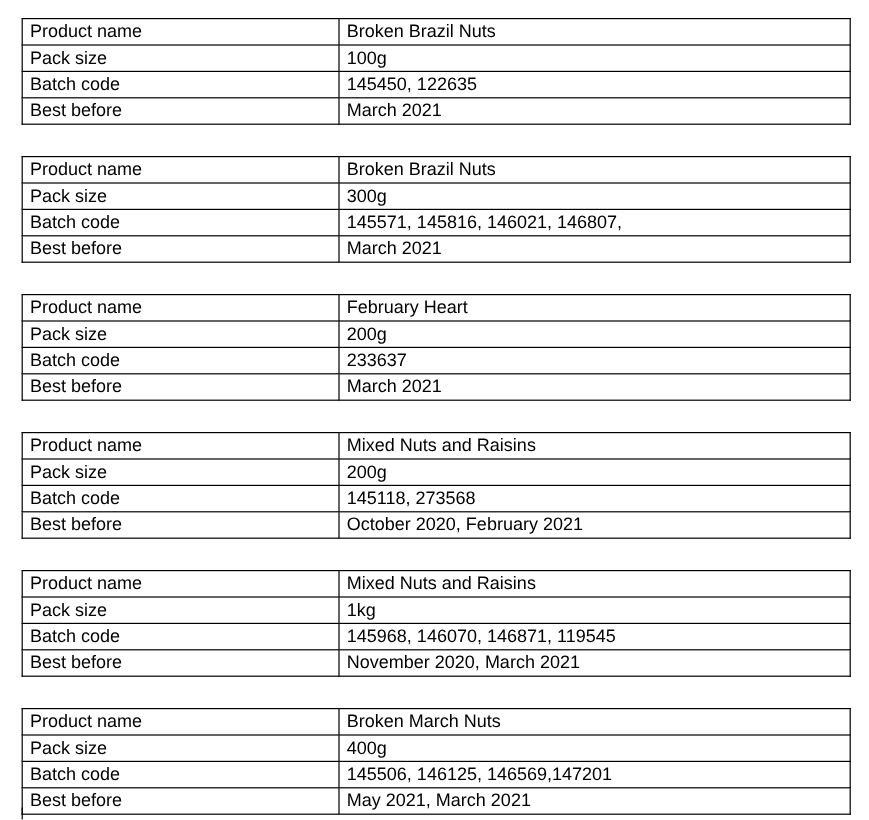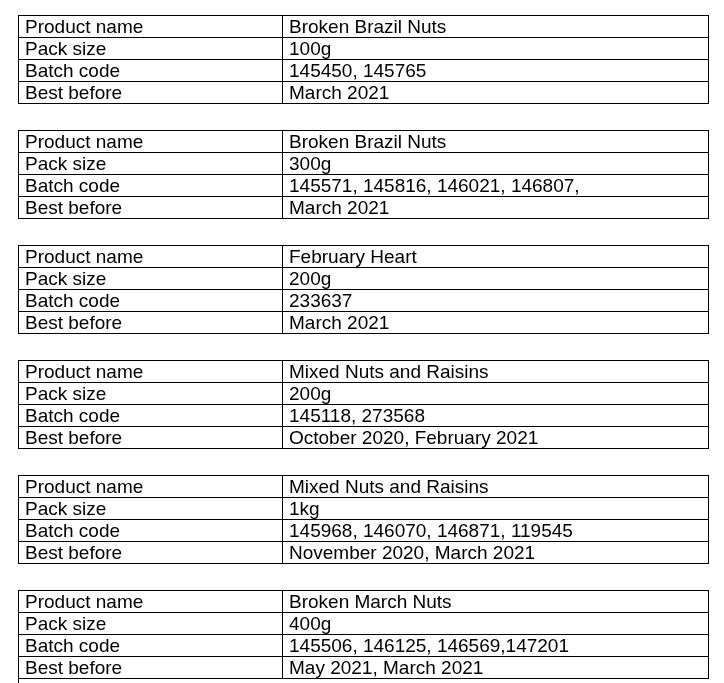--- a/index.html
+++ b/index.html
@@ -22,21 +22,21 @@
   table.product-table {
     border-collapse: collapse;
     table-layout: fixed;
     margin-left: 18px;
     margin-bottom: 26px;
     width: 684px;
   }
   table.product-table td {
     border: 1px solid #000000;
     height: 21px;
-    font-size: 19px;
+    font-size: 15px;
     line-height: 21px;
     padding: 0 4px 0 6px;
     vertical-align: middle;
     white-space: nowrap;
     overflow: hidden;
   }
   td.label-cell { width: 253px; }
   td.value-cell { width: 415px; }
   .bold { font-weight: normal; }
   .caret {
@@ -58,21 +58,21 @@
         <tr>
       <td class="label-cell">Product name</td>
       <td class="value-cell bold">Broken Brazil Nuts</td>
     </tr>
     <tr>
       <td class="label-cell">Pack size</td>
       <td class="value-cell">100g</td>
     </tr>
     <tr>
       <td class="label-cell">Batch code</td>
-      <td class="value-cell">145450, 145765</td>
+      <td class="value-cell">145450, 122635</td>
     </tr>
     <tr>
       <td class="label-cell">Best before</td>
       <td class="value-cell">March 2021</td>
     </tr>
   </tbody>
     </table>
 
   <table class="product-table">
     <tbody>

